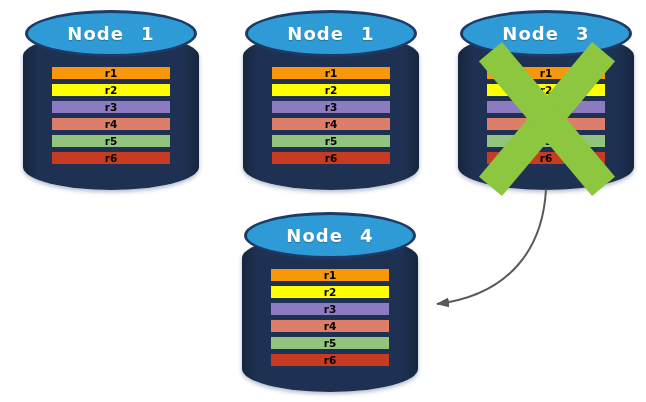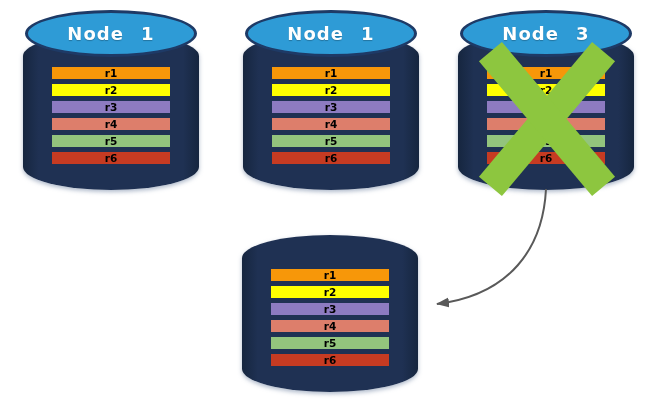--- a/index.html
+++ b/index.html
@@ -192,20 +192,23 @@
         </div>
     </div>
     <div class="xmark">
       <div class="xbar xbar-a"></div>
       <div class="xbar xbar-b"></div>
     </div>
   </div>
 
   <div class="node" style="left:242px; top:210px;">
     <div class="cyl-body"></div>
+    <div class="cyl-top">
+      <span class="node-title">Node 4</span>
+    </div>
     <div class="rows">
       <div class="row" style="background: rgb(247, 151, 9);">
           <span>r1</span>
         </div>
       <div class="row" style="background: rgb(255, 255, 0);">
           <span>r2</span>
         </div>
       <div class="row" style="background: rgb(141, 123, 193);">
           <span>r3</span>
         </div>

